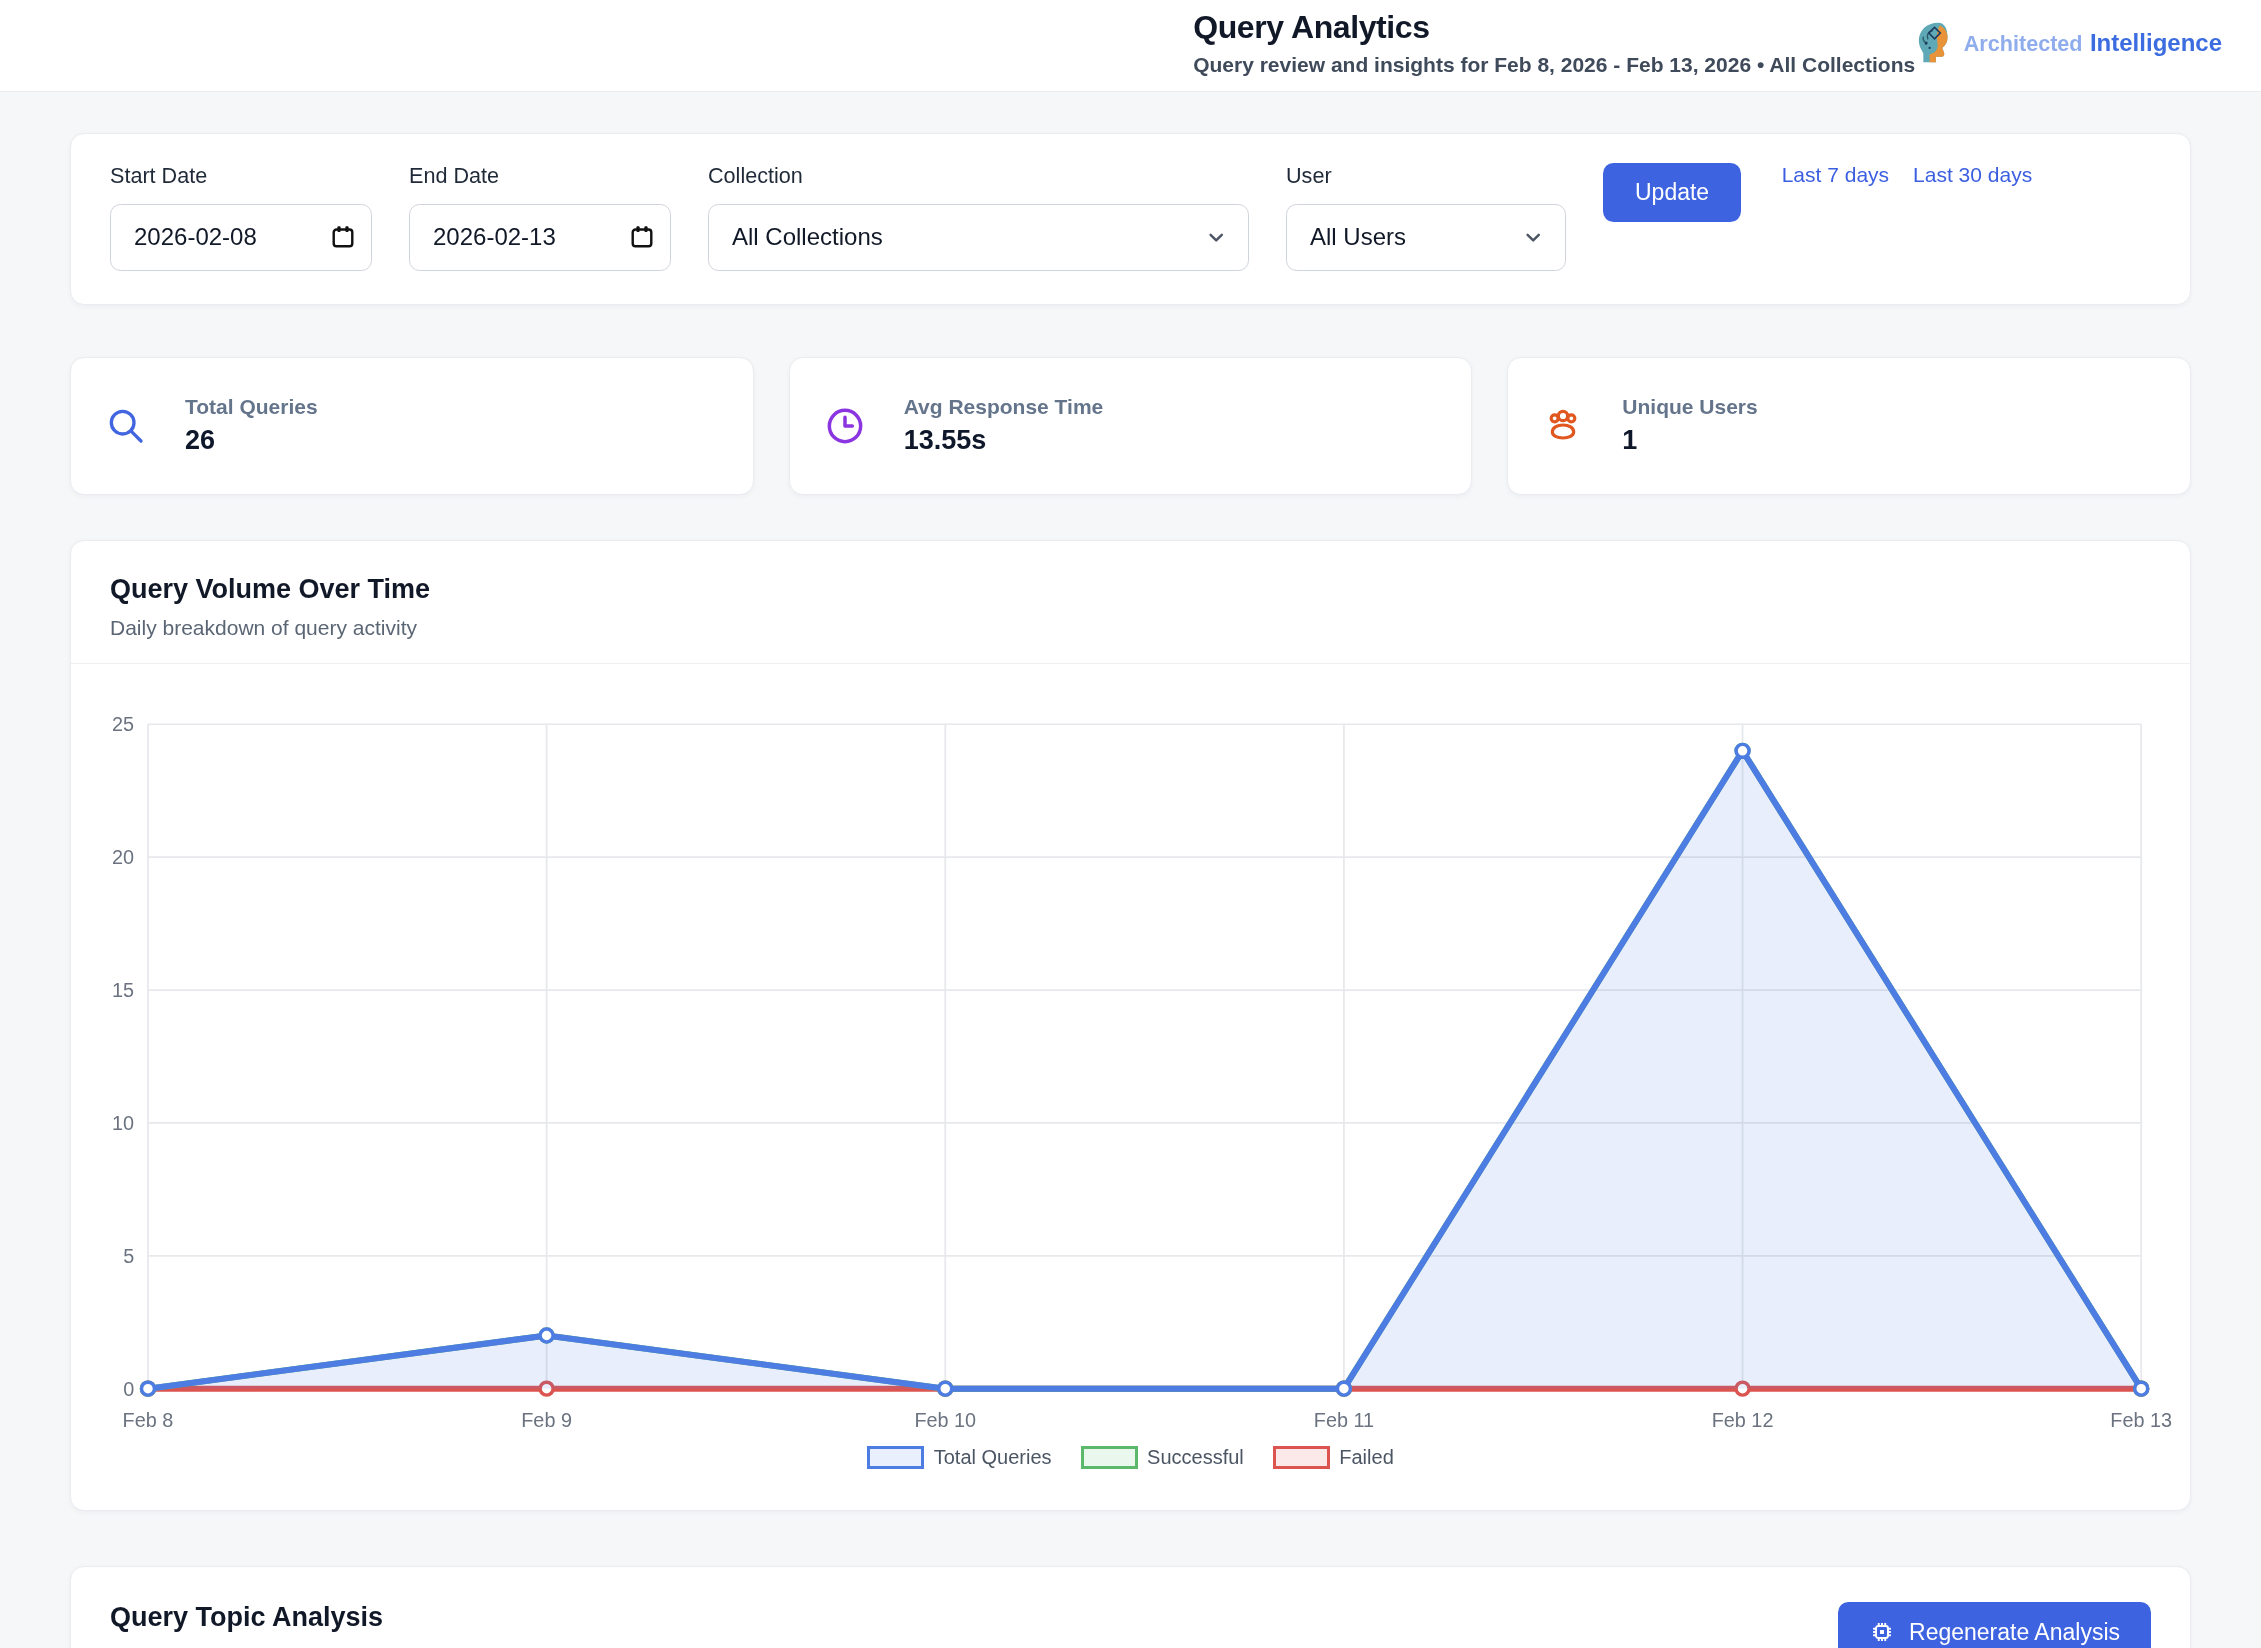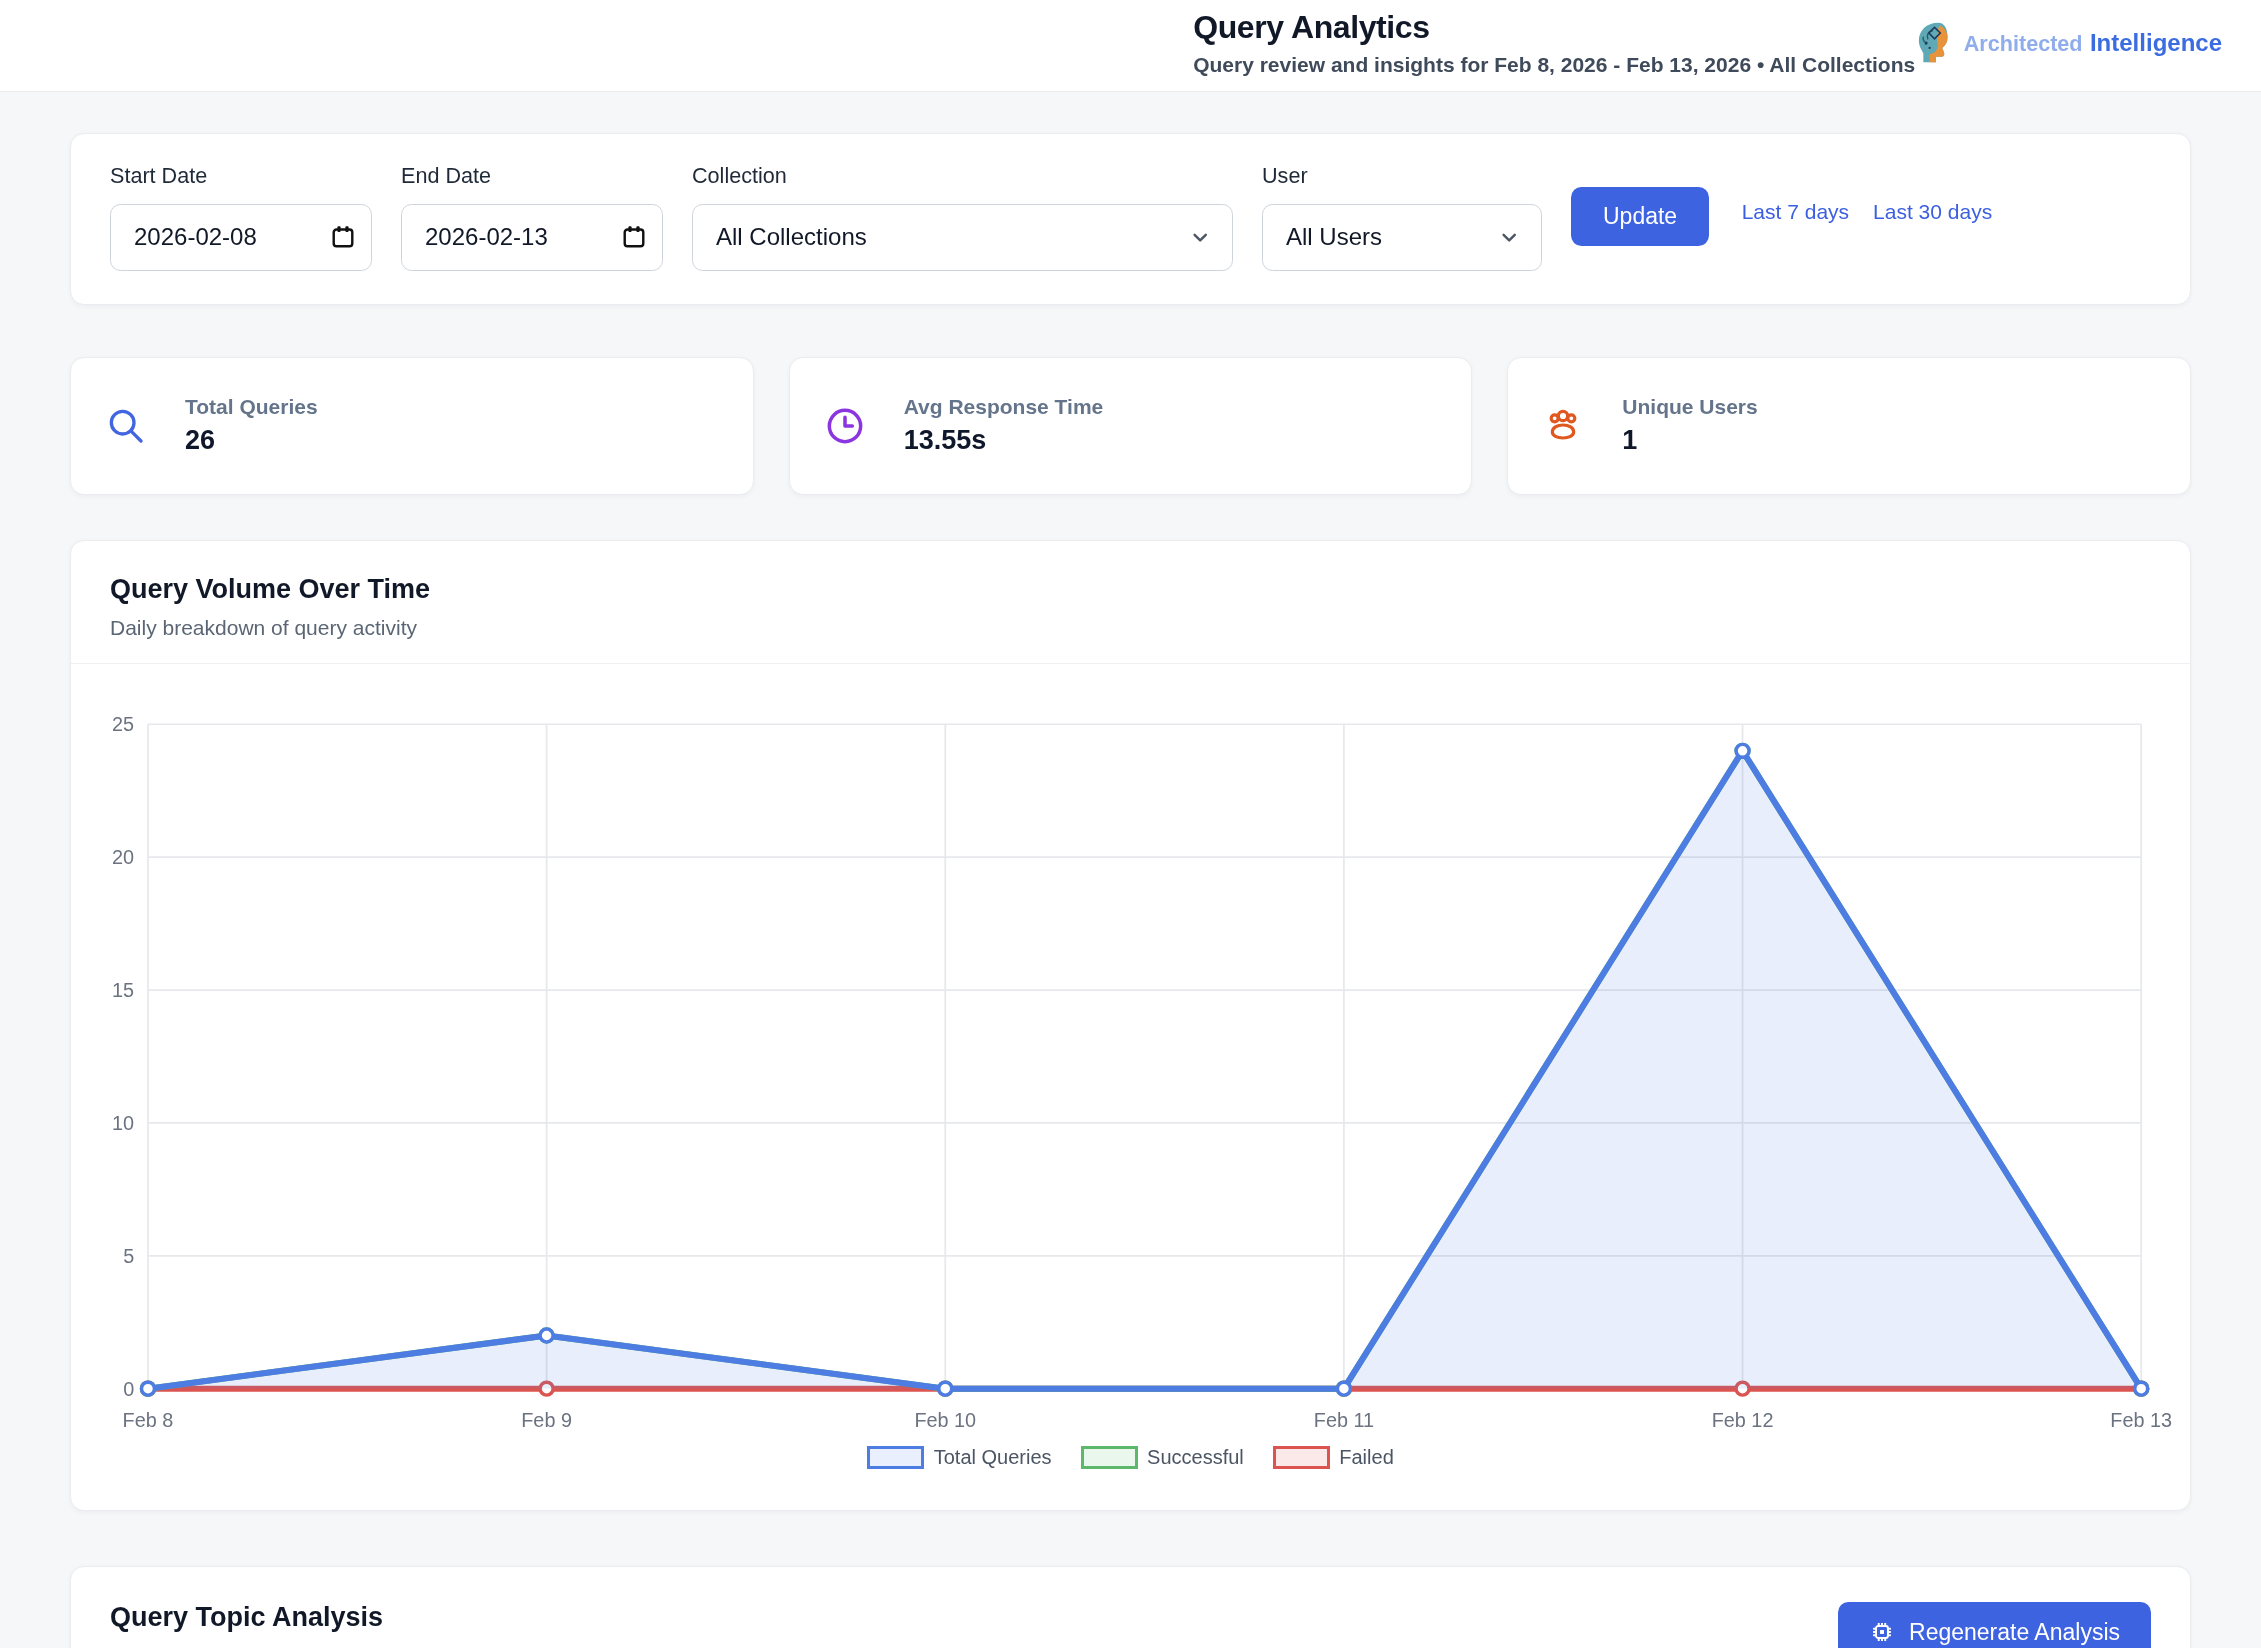--- a/index.html
+++ b/index.html
@@ -19,21 +19,21 @@
   .brand { display:flex; align-items:center; gap:8.6px; }
   .brand-name-light { font-size:21.6px; font-weight:700; color:#8fadec; }
   .brand-name-bold  { font-size:24px; font-weight:700; color:#3b6ce0; margin-left:3.5px; }
   
   .content { padding:41px 70px 0; }
   .card {
     background:#fff; border:1.7px solid #eaecf0; border-radius:14px;
     box-shadow:0 1.7px 5.2px rgba(16,24,40,.04);
   }
   
-  .filter-card { padding:28.5px 39px 33px; display:flex; align-items:center; gap:29px; margin-bottom:52px; }
+  .filter-card { padding:28.5px 39px 33px; display:flex; align-items:flex-start; gap:37px; margin-bottom:52px; }
   .field { display:flex; flex-direction:column; }
   .field-label { font-size:21.6px; font-weight:500; color:#1f2937; margin-bottom:14.7px; }
   .input-box,.select-box {
     height:67px; background:#fff; border:1.7px solid #cfd4db; border-radius:10.4px;
     display:flex; align-items:center; font-size:24px; color:#111827;
   }
   .input-box { width:262px; padding:0 15.5px 0 23px; justify-content:space-between; }
   .select-box.collection { width:541px; padding:0 21px 0 23px; justify-content:space-between; }
   .select-box.user { width:280px; padding:0 21px 0 23px; justify-content:space-between; }
   .btn {

